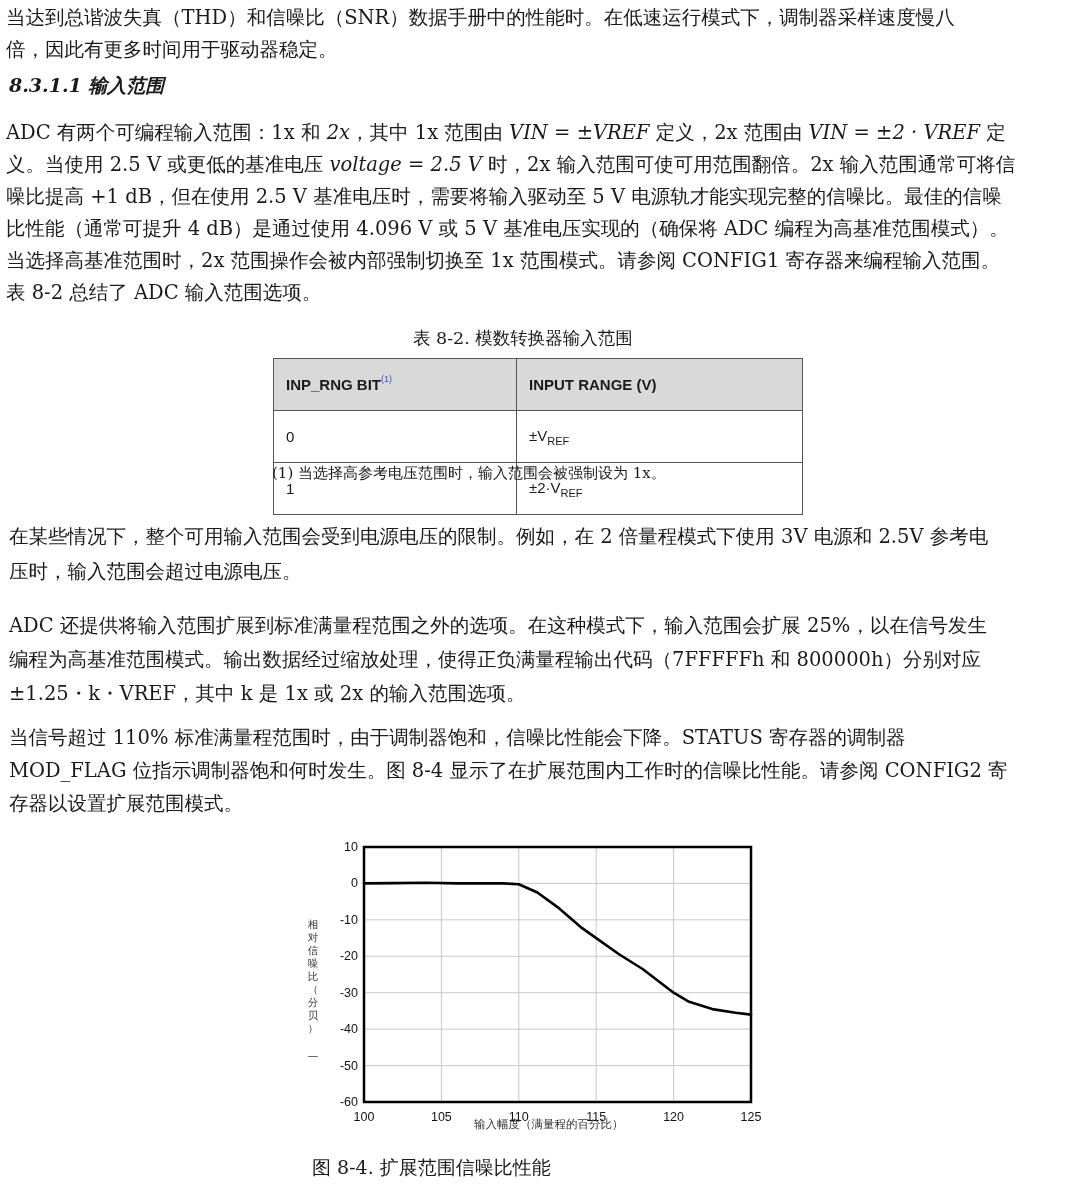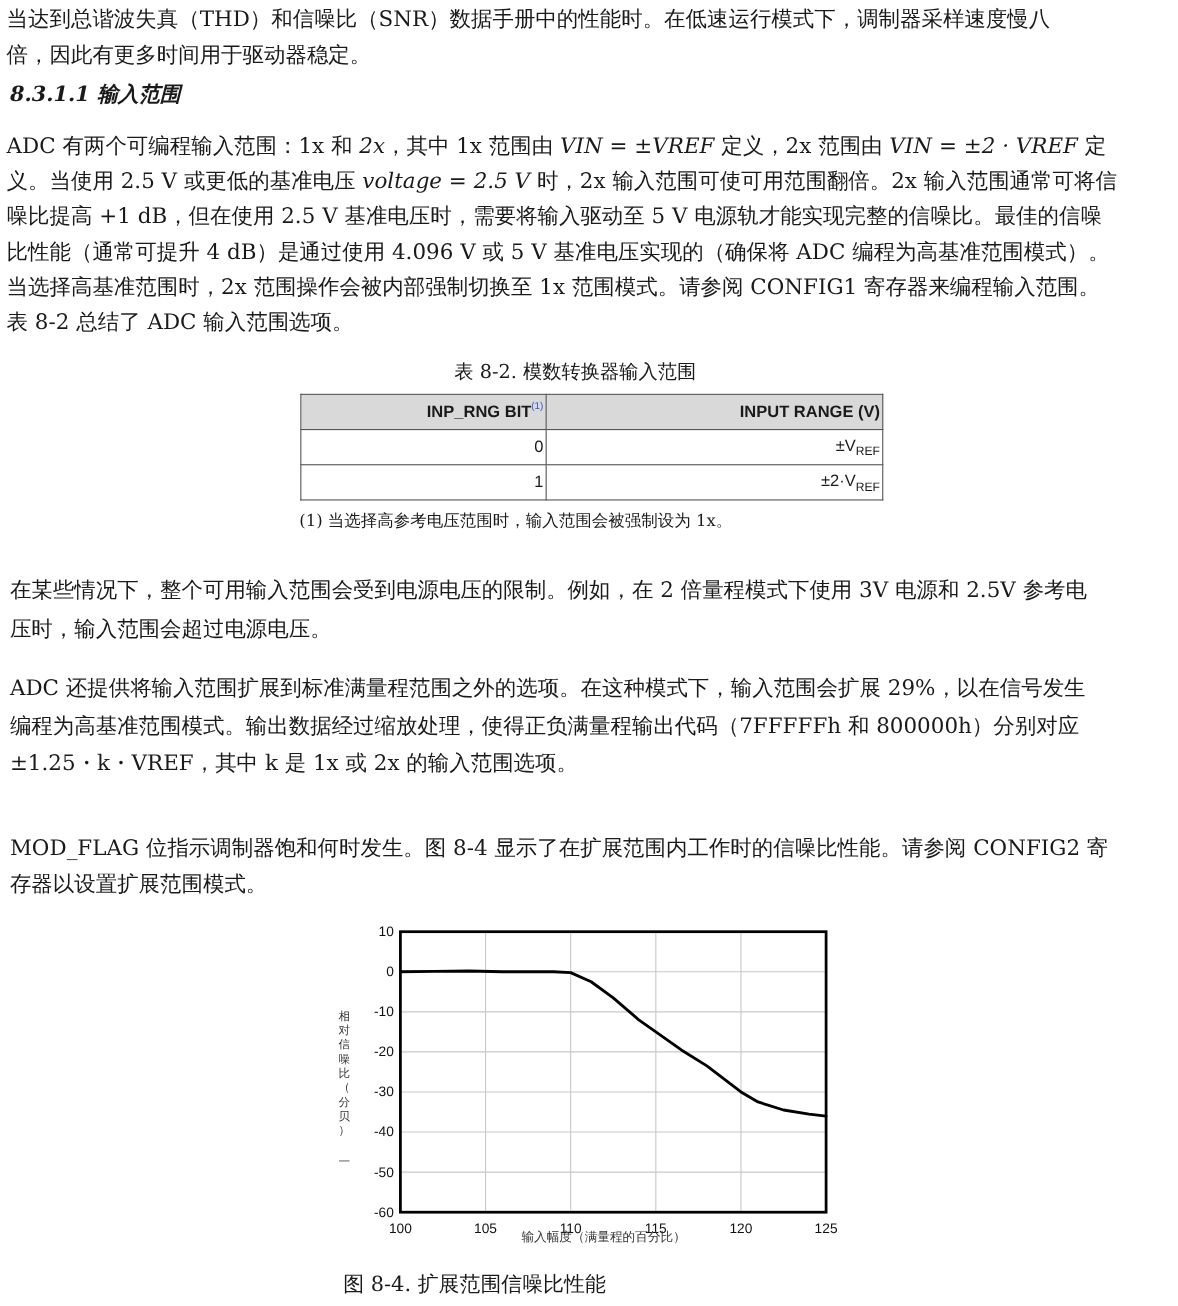--- a/index.html
+++ b/index.html
@@ -4,21 +4,21 @@
 <style>
   html, body { margin:0; padding:0; background:#ffffff; }
   body { width:1071px; height:1187px; position:relative; overflow:hidden;
          font-family:"DejaVu Serif","Liberation Serif",serif; color:#1a1a1a; }
   .p { position:absolute; left:6px; width:1060px; font-size:19.5px; line-height:32px; letter-spacing:0px; margin:0; }
   .heading { position:absolute; left:9px; top:73px; font-size:19px; font-weight:bold; font-style:italic; }
   .math { font-style:italic; }
   .caption { position:absolute; font-size:17.5px; }
   table.t { position:absolute; left:273px; top:358px; width:530px; border-collapse:collapse;
             font-family:"Liberation Sans","DejaVu Sans",sans-serif; font-size:15px; }
-  table.t th, table.t td { border:1.5px solid #555; text-align:right; height:27px; padding:2px; }
+  table.t th, table.t td { border:1.5px solid #555; text-align:left; height:27px; padding:12px; }
   table.t th { background:#d9d9d9; font-weight:bold; }
   table.t th:first-child, table.t td:first-child { width:218px; }
   sup.fn { color:#3355cc; font-size:9px; font-weight:normal; vertical-align:top; position:relative; top:-2px; }
   sub.s { font-size:11px; vertical-align:sub; }
   .note { position:absolute; left:272px; top:464px; font-size:15px; }
   .chart { position:absolute; left:300px; top:838px; }
   .chart text { font-family:"Liberation Sans","DejaVu Sans",sans-serif; font-size:12.5px; fill:#111; }
   .ylab { position:absolute; left:305px; top:918px; width:16px; font-size:10.5px; line-height:13px; text-align:center; color:#333; }
   .xlab { position:absolute; left:474px; top:1117px; font-size:11.5px; color:#333; }
   .figcap { position:absolute; left:312px; top:1155px; font-size:19px;text-align:center; }
@@ -64,27 +64,27 @@
 </table>
 
 <div class="note">(1) 当选择高参考电压范围时，输入范围会被强制设为 1x。</div>
 
 <p class="p" style="top:519px; left:9px; line-height:35px;">
   <span>在某些情况下，整个可用输入范围会受到电源电压的限制。例如，在 2 倍量程模式下使用 3V 电源和 2.5V 参考电</span><br>
   <span>压时，输入范围会超过电源电压。</span>
 </p>
 
 <p class="p" style="top:609px; left:9px; line-height:34px;">
-  <span>ADC 还提供将输入范围扩展到标准满量程范围之外的选项。在这种模式下，输入范围会扩展 29%，以在信号发生</span><br>
+  <span>ADC 还提供将输入范围扩展到标准满量程范围之外的选项。在这种模式下，输入范围会扩展 25%，以在信号发生</span><br>
   <span>编程为高基准范围模式。输出数据经过缩放处理，使得正负满量程输出代码（7FFFFFh 和 800000h）分别对应</span><br>
   <span>±1.25・k・VREF，其中 k 是 1x 或 2x 的输入范围选项。</span>
 </p>
 
 <p class="p" style="top:721px; left:9px; line-height:33px;">
-  <br>
+  <span>当信号超过 110% 标准满量程范围时，由于调制器饱和，信噪比性能会下降。STATUS 寄存器的调制器</span><br>
   <span>MOD_FLAG 位指示调制器饱和何时发生。图 8-4 显示了在扩展范围内工作时的信噪比性能。请参阅 CONFIG2 寄</span><br>
   <span>存器以设置扩展范围模式。</span>
 </p>
 
 <svg class="chart" id="chart" width="470" height="300" viewBox="0 0 470 300">
     <line x1="64" y1="9" x2="64" y2="264" stroke="#c8c8c8" stroke-width="1"></line>
     <line x1="141.4" y1="9" x2="141.4" y2="264" stroke="#c8c8c8" stroke-width="1"></line>
     <line x1="218.8" y1="9" x2="218.8" y2="264" stroke="#c8c8c8" stroke-width="1"></line>
     <line x1="296.2" y1="9" x2="296.2" y2="264" stroke="#c8c8c8" stroke-width="1"></line>
     <line x1="373.6" y1="9" x2="373.6" y2="264" stroke="#c8c8c8" stroke-width="1"></line>

